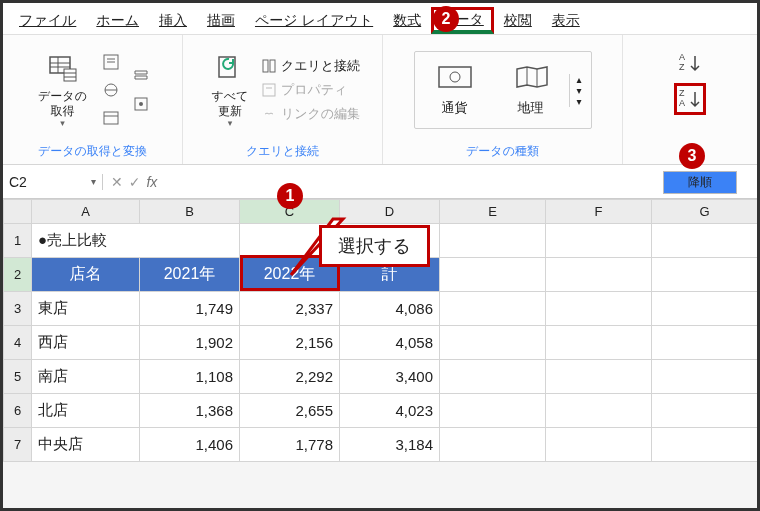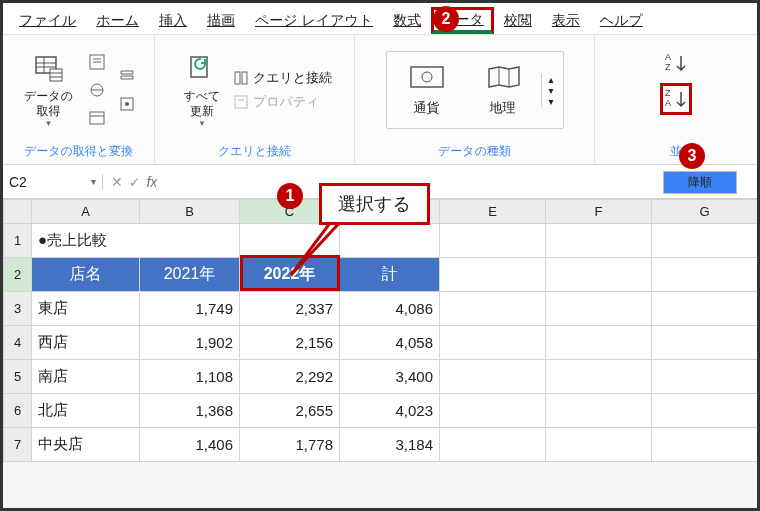--- a/index.html
+++ b/index.html
@@ -210,21 +210,20 @@
   }
   .grid .rowhdr.sel { background:#d2e8d4; }
   .hdr-row td {
     background: #4472c4;
     color: #fff;
     text-align: center;
     font-size: 16px;
   }
   .hdr-row td.sel-cell {
     position: relative;
-    font-weight: bold;
   }
   .selected-outline {
     position: absolute;
     border: 3px solid #c00000;
     pointer-events: none;
   }
   .num { text-align: right; }
   
   .anno-circle {
     position: absolute;
@@ -237,20 +236,21 @@
     font-size: 16px;
     z-index: 50;
   }
   .callout {
     position:absolute;
     border: 3px solid #c00000;
     background:#fff;
     padding: 6px 16px;
     font-size: 18px;
     z-index: 40;
+    margin-top: 42px;
   }
   .tooltip-box {
     position:absolute;
     background:#3b82f6;
     border:1px solid #bbb;
     font-size:12px;
     padding: 2px 24px;
     z-index:30;
   }
   svg { display:block; }
@@ -261,26 +261,25 @@
 <div class="menubar">
   <div class="menu-item">ファイル</div>
   <div class="menu-item">ホーム</div>
   <div class="menu-item">挿入</div>
   <div class="menu-item">描画</div>
   <div class="menu-item">ページ レイアウト</div>
   <div class="menu-item">数式</div>
   <div class="menu-item active">データ</div>
   <div class="menu-item">校閲</div>
   <div class="menu-item">表示</div>
-  <div class="menu-item">ヘルプ</div>
 </div>
 
 <div class="ribbon">
 
-  <div class="ribbon-group" style="width:152px">
+  <div class="ribbon-group" style="width:180px">
     <div class="ribbon-group-body">
       <div class="big-btn">
         <div class="icon-box">
           <svg width="34" height="34" viewBox="0 0 34 34">
               <rect x="4" y="6" width="20" height="16" fill="none" stroke="#555" stroke-width="1.5"></rect>
               <line x1="4" y1="12" x2="24" y2="12" stroke="#555"></line>
               <line x1="4" y1="16" x2="24" y2="16" stroke="#555"></line>
               <line x1="12" y1="6" x2="12" y2="22" stroke="#555"></line>
               <rect x="18" y="18" width="12" height="12" fill="#fff" stroke="#555"></rect>
               <line x1="18" y1="22" x2="30" y2="22" stroke="#555"></line>
@@ -354,20 +353,28 @@
           <span>クエリと接続</span>
         </div>
         <div class="row disabled">
           <span>
             <svg width="16" height="16">
                 <rect x="2" y="2" width="12" height="12" fill="none" stroke="#bbb"></rect>
                 <line x1="5" y1="6" x2="11" y2="6" stroke="#bbb"></line>
               </svg>
           </span>
           <span>プロパティ</span>
+        </div>
+        <div class="row disabled">
+          <span>
+            <svg width="16" height="16">
+                <path d="M4 8 a3 3 0 0 1 4 0 M8 8 a3 3 0 0 1 4 0" fill="none" stroke="#bbb"></path>
+              </svg>
+          </span>
+          <span>リンクの編集</span>
         </div>
       </div>
     </div>
     <div class="ribbon-group-label">クエリと接続</div>
   </div>
 
   <div class="ribbon-group" style="width:240px">
     <div class="ribbon-group-body">
       <div class="type-gallery">
         <div class="type-item">

